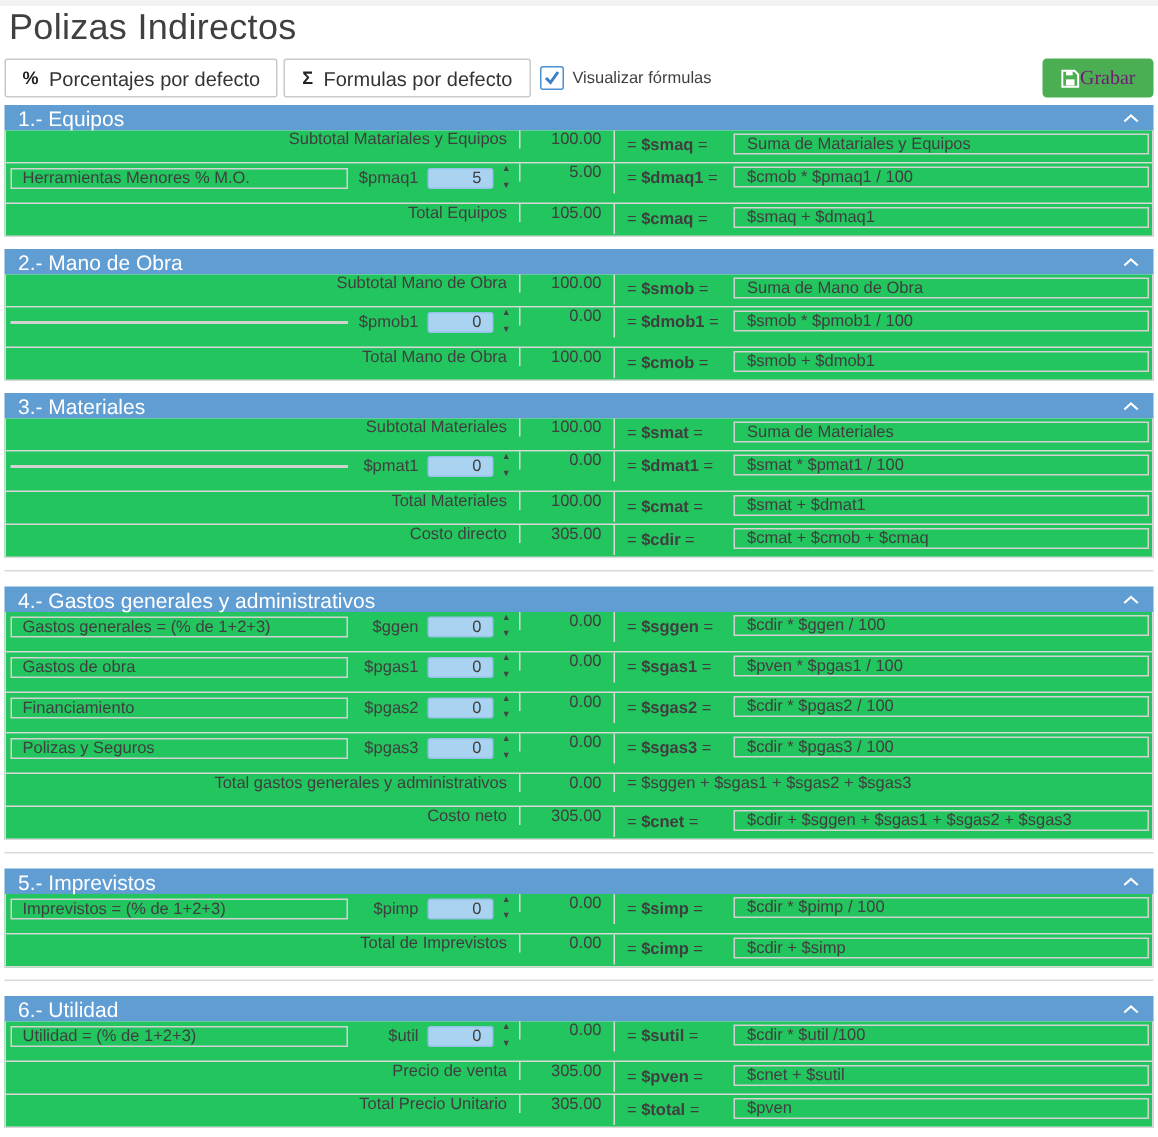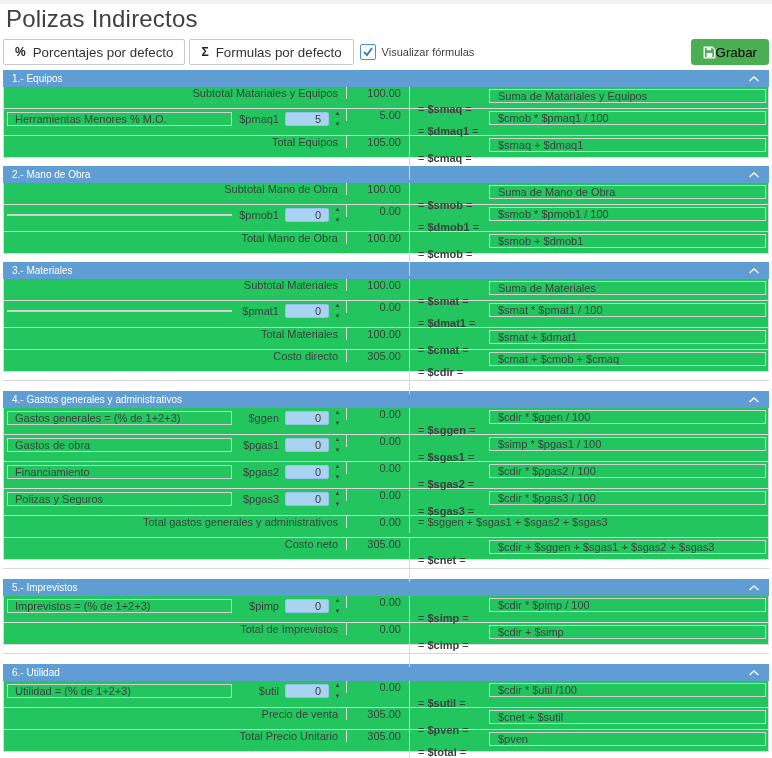--- a/index.html
+++ b/index.html
@@ -9,43 +9,43 @@
   .page-title { font-size: 24px; font-weight: 300; color: #404040; padding: 1px 0 3px 6px; letter-spacing: 0.2px; }
   
   .toolbar { display: flex; align-items: center; padding: 3px 3px 5px 3px; gap: 4px; }
   .tb-btn { display: inline-flex; align-items: center; gap: 7px; height: 26px; padding: 0 11px;
     background: #fff; border: 1px solid #c9c9c9; border-radius: 2px; color: #333; cursor: pointer; }
   .tb-btn .ico { font-weight: bold; font-size: 12px; color: #222; }
   .chk-wrap { display: inline-flex; align-items: center; gap: 6px; margin-left: 2px; text-align: right; }
   .checkbox { width: 16px; height: 16px; background: #fff; border: 1px solid var(--chkblue); border-radius: 2px;
     display: inline-flex; align-items: center; justify-content: center; cursor: pointer; }
   .save-btn { margin-left: auto; display: inline-flex; align-items: center; gap: 0; height: 26px; padding: 0 11px;
-    background: var(--green); color: #000000; border: 1px solid var(--green); border-radius: 3px; cursor: pointer; }
+    background: var(--green); color: #701a75; border: 1px solid var(--green); border-radius: 3px; cursor: pointer; font-family: Liberation Serif, serif; }
   
   .content { padding: 0 3px; }
   .panel { margin-bottom: 8px; }
   .sec-header { height: 17px; background: var(--blue); color: #fff; display: flex; align-items: center;
-    padding: 0 9px; font-size: 10px; cursor: pointer; }
+    padding: 0 9px; font-size: 14px; cursor: pointer; }
   .sec-header .chev { margin-left: auto; display: flex; align-items: center; }
   .row { display: flex; align-items: flex-start; height: 22px; border: 1px solid #d9d9d9; border-top: none; background: #22c55e; }
   .row.input { height: 27px; }
   .col-desc { width: 342px; display: flex; align-items: center; }
   .row-label { flex: 1; text-align: right; padding-right: 8px; }
   .desc-box { width: 225px; margin-left: 3px; height: calc(100% - 4px); border: 1px solid #d2d2d2;
     display: flex; align-items: center; padding-left: 7px; }
   .var-label { flex: 1; text-align: right; font-weight: normal; padding-right: 6px; white-space: nowrap; }
   .spin-box { width: 44px; height: calc(100% - 4px); background: var(--spinbg); border: 1px solid #94c3e6;
     border-radius: 2px; display: flex; align-items: center; justify-content: flex-end; padding-right: 7px; }
   .spin-arrows { width: 17px; display: flex; flex-direction: column; align-items: center; justify-content: center; gap: 3px; }
   .spin-arrows div { font-size: 6px; line-height: 6px; color: #444; cursor: pointer; padding: 1px 3px; }
   .col-value { width: 63px; border-left: 1px solid #d9d9d9; display: flex; align-items: center;
     justify-content: flex-end; padding-right: 8px; }
   .col-eq { width: 78px; border-left: 1px solid #d9d9d9; display: flex; align-items: center;
     padding-left: 8px; white-space: nowrap; }
-  .col-eq b { margin: 16px 3px; }
+  .col-eq b { margin: 4px 3px; }
   .col-eqspan { flex: 1; border-left: 1px solid #d9d9d9; display: flex; align-items: center; padding-left: 8px; }
   .col-formula { flex: 1; display: flex; align-items: center; }
   .formula-box { flex: 1; margin: 2px 2px 2px 2px; height: calc(100% - 4px); border: 1px solid #d2d2d2;
     display: flex; align-items: center; padding-left: 8px; }
   .divider { border-top: 1px solid #d6dade; margin: 2px 0 10px 0; }
 </style>
 </head>
 <body>
 
 <div class="top-strip"></div>
@@ -260,21 +260,21 @@
           <span class="var-label">$pgas1</span>
           <div class="spin-box">0</div>
           <div class="spin-arrows">
             <div>▲</div>
             <div>▼</div>
           </div>
         </div>
         <div class="col-value">0.00</div>
         <div class="col-eq">=<b>$sgas1</b>=</div>
         <div class="col-formula">
-          <div class="formula-box">$simp * $pgas1 / 100</div>
+          <div class="formula-box">$pven * $pgas1 / 100</div>
         </div>
       </div>
       <div class="row input">
         <div class="col-desc">
           <div class="desc-box">Financiamiento</div>
           <span class="var-label">$pgas2</span>
           <div class="spin-box">0</div>
           <div class="spin-arrows">
             <div>▲</div>
             <div>▼</div>

